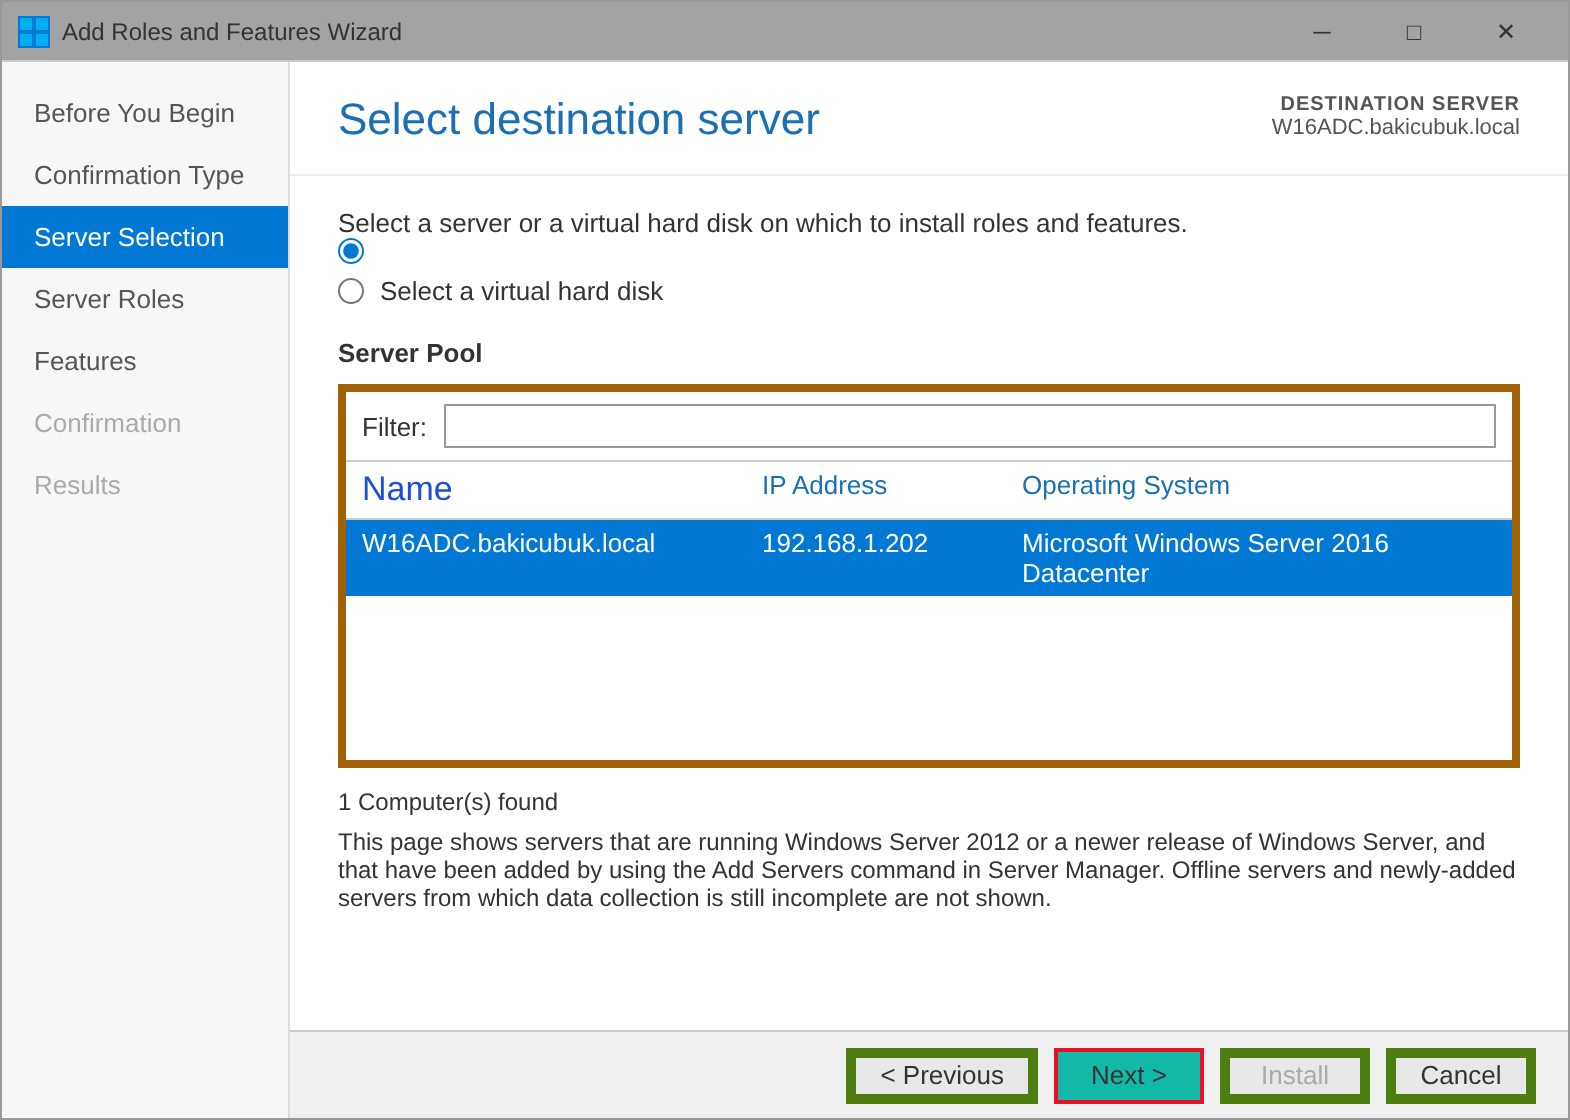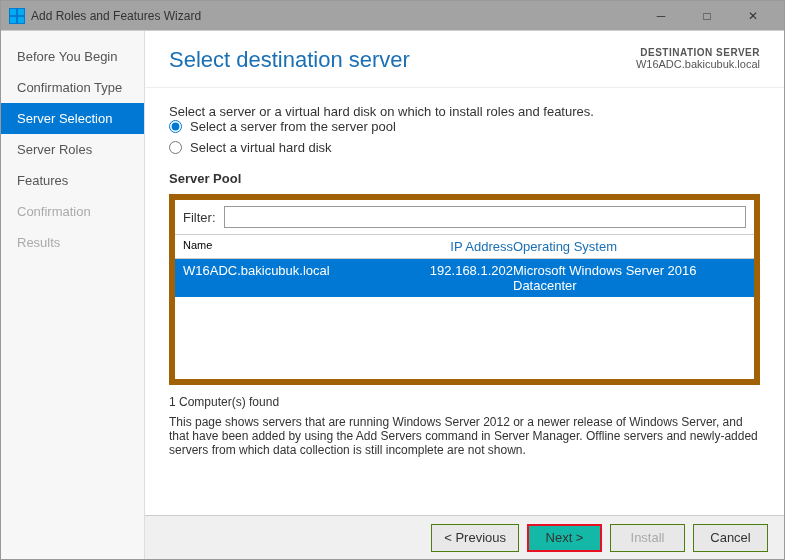--- a/index.html
+++ b/index.html
@@ -143,21 +143,21 @@
       margin-right: 8px;
       accent-color: #0078d4;
     }
     .section-header {
       font-size: 13px;
       font-weight: 600;
       color: #333;
       margin-bottom: 8px;
     }
     .server-pool-container {
-      border: 6px solid #a16207;
+      border: 4px solid #a16207;
       background: white;
     }
     .filter-row {
       display: flex;
       align-items: center;
       padding: 6px 8px;
       border-bottom: 1px solid #ccc;
       gap: 8px;
     }
     .filter-label {
@@ -170,22 +170,22 @@
       border: 1px solid #999;
       padding: 0 4px;
       font-size: 12px;
     }
     .table-header {
       display: flex;
       background: white;
       border-bottom: 1px solid #ccc;
       padding: 4px 8px;
     }
-    .col-name { width: 200px; font-size: 11px; color: #000000; font-weight: normal; }
-    .col-ip { width: 130px; font-size: 13px; color: #1a6fb5; font-weight: normal; text-align: right; }
+    .col-name { width: 200px; font-size: 17px; color: #1d4ed8; font-weight: normal; }
+    .col-ip { width: 130px; font-size: 13px; color: #1a6fb5; font-weight: normal; }
     .col-os { flex: 1; font-size: 13px; color: #1a6fb5; font-weight: normal; }
     .table-body {
       min-height: 120px;
     }
     .table-row {
       display: flex;
       padding: 4px 8px;
       cursor: pointer;
     }
     .table-row.selected {
@@ -212,21 +212,21 @@
       height: 44px;
       display: flex;
       align-items: center;
       justify-content: flex-end;
       padding: 0 16px;
       gap: 8px;
     }
     .btn {
       min-width: 75px;
       height: 28px;
-      border: 1px solid #4d7c0f;
+      border: 5px solid #4d7c0f;
       background: #e8e8e8;
       font-size: 13px;
       cursor: pointer;
       padding: 0 12px;
       color: #333;
     }
     .btn.next {
       border: 2px solid #e81123;
       background: #14b8a6;
     }
@@ -292,21 +292,20 @@
           <div>W16ADC.bakicubuk.local</div>
         </div>
       </div>
 
       <div class="main-content">
         <div class="description-text">Select a server or a virtual hard disk on which to install roles and features.</div>
 
         <div class="radio-group">
           <label class="radio-option">
             <input type="radio" name="server-select" checked="" style="">
-            <span>Select a server from the server pool</span>
           </label>
           <label class="radio-option">
             <input type="radio" name="server-select" style="">
             <span>Select a virtual hard disk</span>
           </label>
         </div>
 
         <div class="section-header">Server Pool</div>
 
         <div class="server-pool-container">

